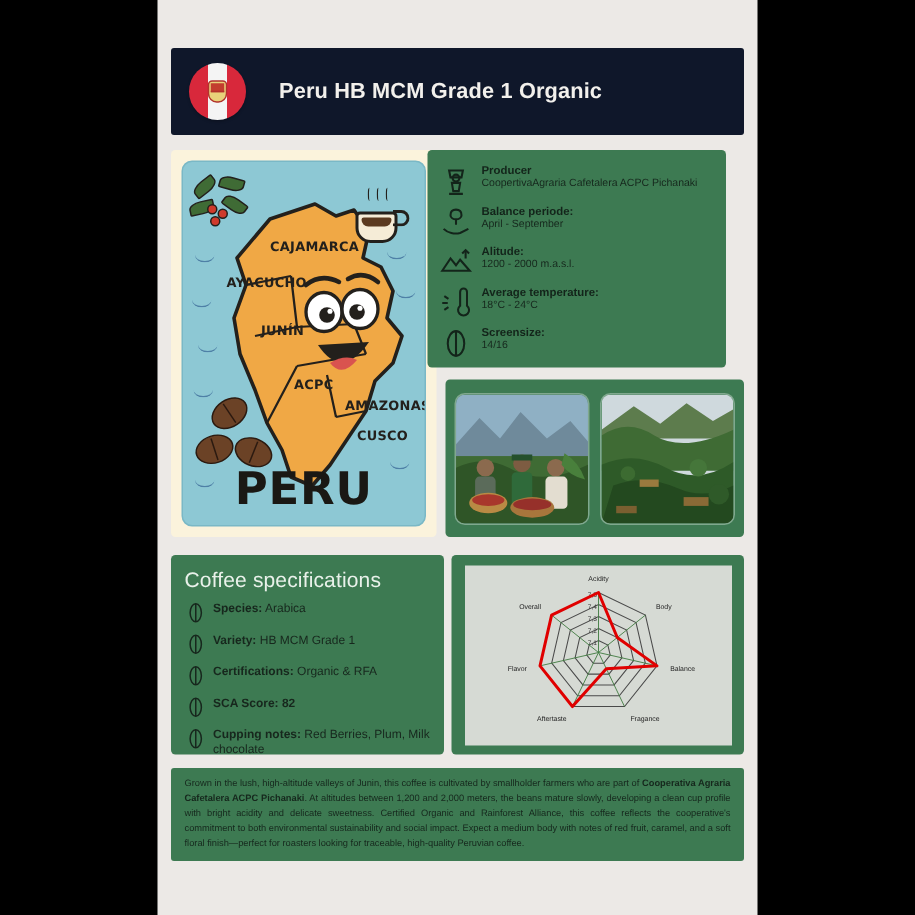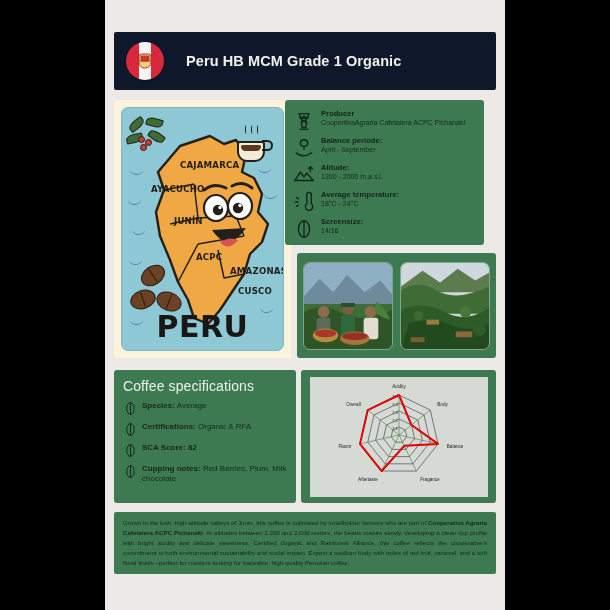--- a/index.html
+++ b/index.html
@@ -364,23 +364,35 @@
       <div class="spec-row">
         <div class="spec-ico">
           <svg viewBox="0 0 24 24">
               <g fill="none" stroke="#17271d" stroke-width="1.6">
             <ellipse cx="12" cy="12" rx="6" ry="9.5"></ellipse>
                 <path d="M12 2.5v19"></path>
               </g>
             </svg>
         </div>
         <div class="spec-txt"><b>Species:</b>
-          <span>Average</span></div>
-      </div>
-
+          <span>Arabica</span></div>
+      </div>
+
+      <div class="spec-row">
+        <div class="spec-ico">
+          <svg viewBox="0 0 24 24">
+              <g fill="none" stroke="#17271d" stroke-width="1.6">
+            <ellipse cx="12" cy="12" rx="6" ry="9.5"></ellipse>
+                <path d="M12 2.5v19"></path>
+              </g>
+            </svg>
+        </div>
+        <div class="spec-txt"><b>Variety:</b>
+          <span>HB MCM Grade 1</span></div>
+      </div>
 
       <div class="spec-row">
         <div class="spec-ico">
           <svg viewBox="0 0 24 24">
               <g fill="none" stroke="#17271d" stroke-width="1.6">
             <ellipse cx="12" cy="12" rx="6" ry="9.5"></ellipse>
                 <path d="M12 2.5v19"></path>
               </g>
             </svg>
         </div>

